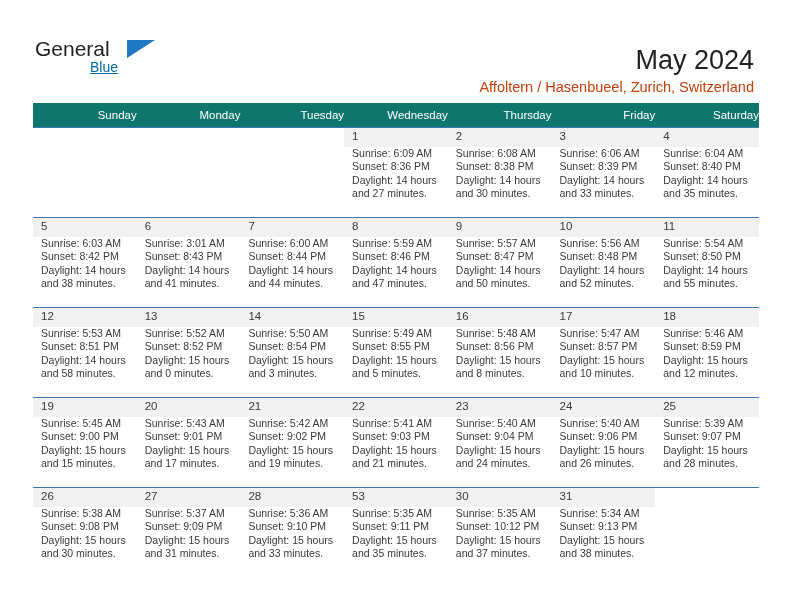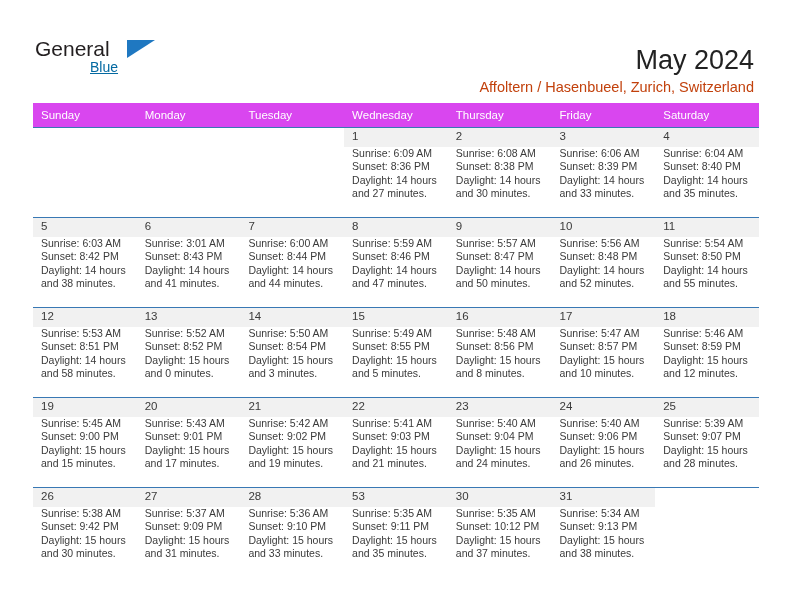--- a/index.html
+++ b/index.html
@@ -93,25 +93,25 @@
     left: 33px;
     top: 103px;
     width: 726px;
   }
   table.cal {
     border-collapse: collapse;
     width: 726px;
     table-layout: fixed;
   }
   table.cal th {
-    background: #d946ef;
+    background: #0f766e;
     color: #ffffff;
     font-size: 11.5px;
     font-weight: normal;
-    text-align: left;
+    text-align: right;
     padding: 6px 0 6px 8px;
     height: 20px;
     box-sizing: border-box;
     border: none;
   }
   td.daycell {
     vertical-align: top;
     padding: 0;
     border: none;
     border-top: 1px solid #3878b4;
@@ -414,21 +414,21 @@
                 <div>Daylight: 15 hours</div>
                 <div>and 28 minutes.</div>
               </div>
             </td>
           </tr>
           <tr>
             <td class="daycell">
               <div class="datebar">26</div>
               <div class="cellbody">
                 <div>Sunrise: 5:38 AM</div>
-                <div>Sunset: 9:42 PM</div>
+                <div>Sunset: 9:08 PM</div>
                 <div>Daylight: 15 hours</div>
                 <div>and 30 minutes.</div>
               </div>
             </td>
             <td class="daycell">
               <div class="datebar">27</div>
               <div class="cellbody">
                 <div>Sunrise: 5:37 AM</div>
                 <div>Sunset: 9:09 PM</div>
                 <div>Daylight: 15 hours</div>

